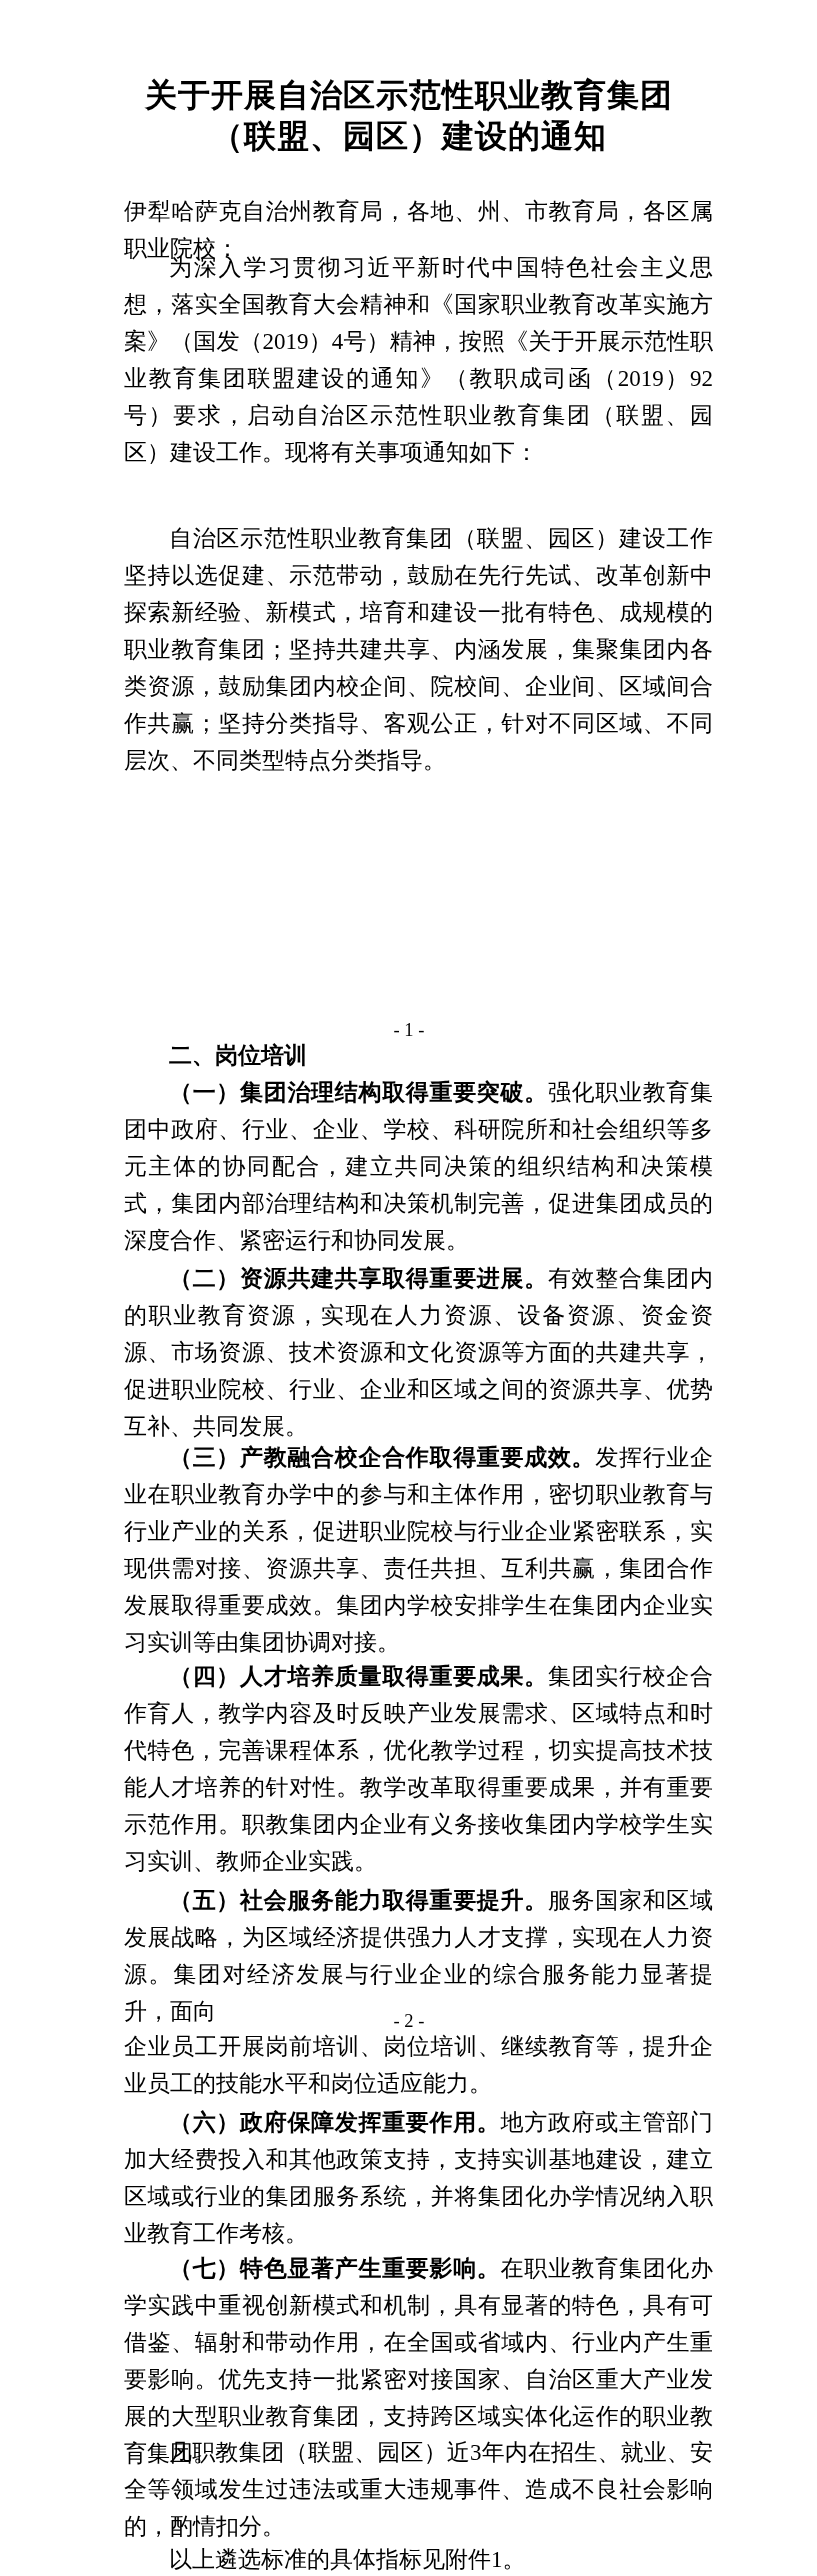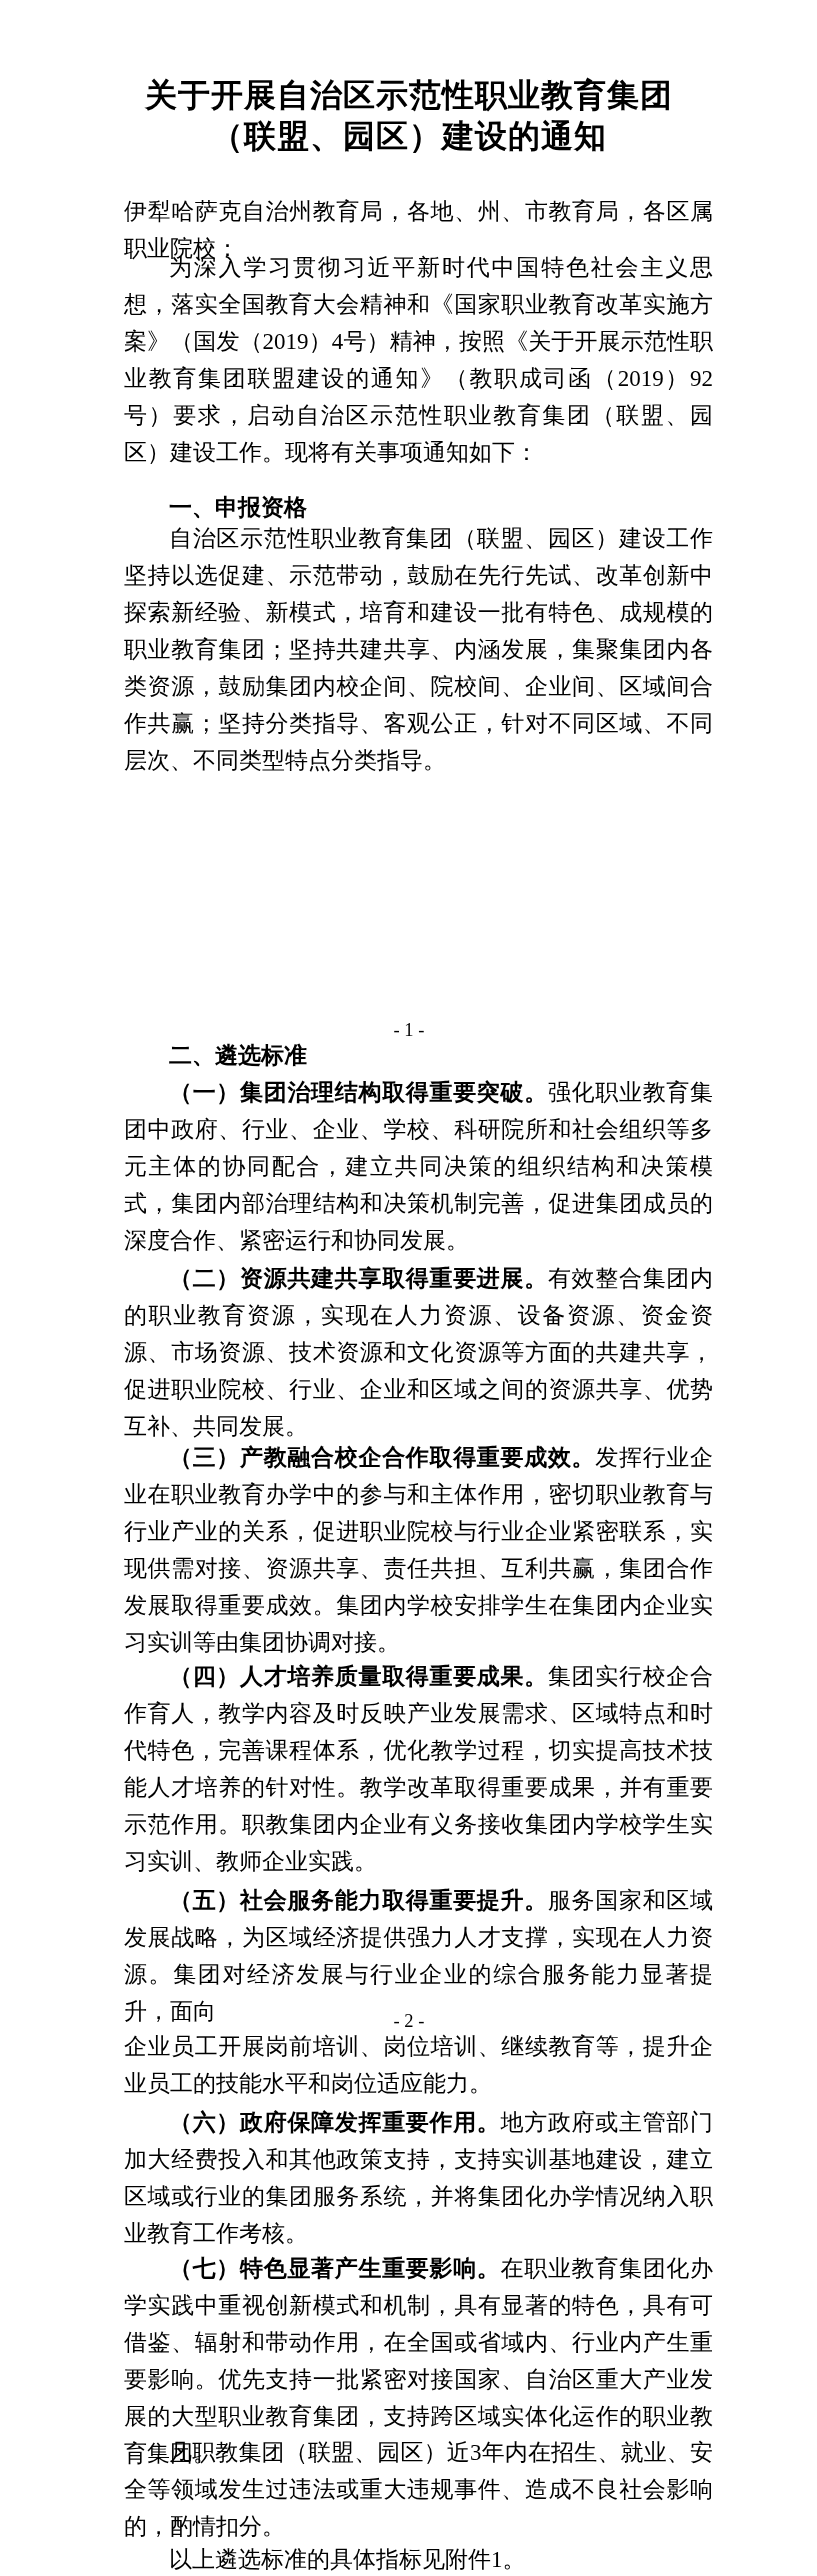--- a/index.html
+++ b/index.html
@@ -59,28 +59,27 @@
 
   <div class="block title" style="top:75px">
     <span>关于开展自治区示范性职业教育集团</span><br>
     <span>（联盟、园区）建设的通知</span>
   </div>
 
   <p class="block" style="top:193px">伊犁哈萨克自治州教育局，各地、州、市教育局，各区属职业院校：</p>
 
   <p class="block indent" style="top:249px">为深入学习贯彻习近平新时代中国特色社会主义思想，落实全国教育大会精神和《国家职业教育改革实施方案》（国发（2019）4号）精神，按照《关于开展示范性职业教育集团联盟建设的通知》（教职成司函（2019）92号）要求，启动自治区示范性职业教育集团（联盟、园区）建设工作。现将有关事项通知如下：</p>
 
-  <p class="block indent heading" style="top:489px">一、申报资格</p>
 
   <p class="block indent" style="top:520px">自治区示范性职业教育集团（联盟、园区）建设工作坚持以选促建、示范带动，鼓励在先行先试、改革创新中探索新经验、新模式，培育和建设一批有特色、成规模的职业教育集团；坚持共建共享、内涵发展，集聚集团内各类资源，鼓励集团内校企间、院校间、企业间、区域间合作共赢；坚持分类指导、客观公正，针对不同区域、不同层次、不同类型特点分类指导。</p>
 
 
   <p class="block pagenum" style="top:1015px">- 1 -</p>
 
-  <p class="block indent heading" style="top:1037px">二、遴选标准</p>
+  <p class="block indent heading" style="top:1037px">二、岗位培训</p>
 
   <p class="block indent" style="top:1074px"><span class="lead">（一）集团治理结构取得重要突破。</span><span>强化职业教育集团中政府、行业、企业、学校、科研院所和社会组织等多元主体的协同配合，建立共同决策的组织结构和决策模式，集团内部治理结构和决策机制完善，促进集团成员的深度合作、紧密运行和协同发展。</span></p>
 
   <p class="block indent" style="top:1260px"><span class="lead">（二）资源共建共享取得重要进展。</span><span>有效整合集团内的职业教育资源，实现在人力资源、设备资源、资金资源、市场资源、技术资源和文化资源等方面的共建共享，促进职业院校、行业、企业和区域之间的资源共享、优势互补、共同发展。</span></p>
 
   <p class="block indent" style="top:1439px"><span class="lead">（三）产教融合校企合作取得重要成效。</span><span>发挥行业企业在职业教育办学中的参与和主体作用，密切职业教育与行业产业的关系，促进职业院校与行业企业紧密联系，实现供需对接、资源共享、责任共担、互利共赢，集团合作发展取得重要成效。集团内学校安排学生在集团内企业实习实训等由集团协调对接。</span></p>
 
   <p class="block indent" style="top:1658px"><span class="lead">（四）人才培养质量取得重要成果。</span><span>集团实行校企合作育人，教学内容及时反映产业发展需求、区域特点和时代特色，完善课程体系，优化教学过程，切实提高技术技能人才培养的针对性。教学改革取得重要成果，并有重要示范作用。职教集团内企业有义务接收集团内学校学生实习实训、教师企业实践。</span></p>
 
   <p class="block indent" style="top:1882px"><span class="lead">（五）社会服务能力取得重要提升。</span><span>服务国家和区域发展战略，为区域经济提供强力人才支撑，实现在人力资源。集团对经济发展与行业企业的综合服务能力显著提升，面向</span></p>

